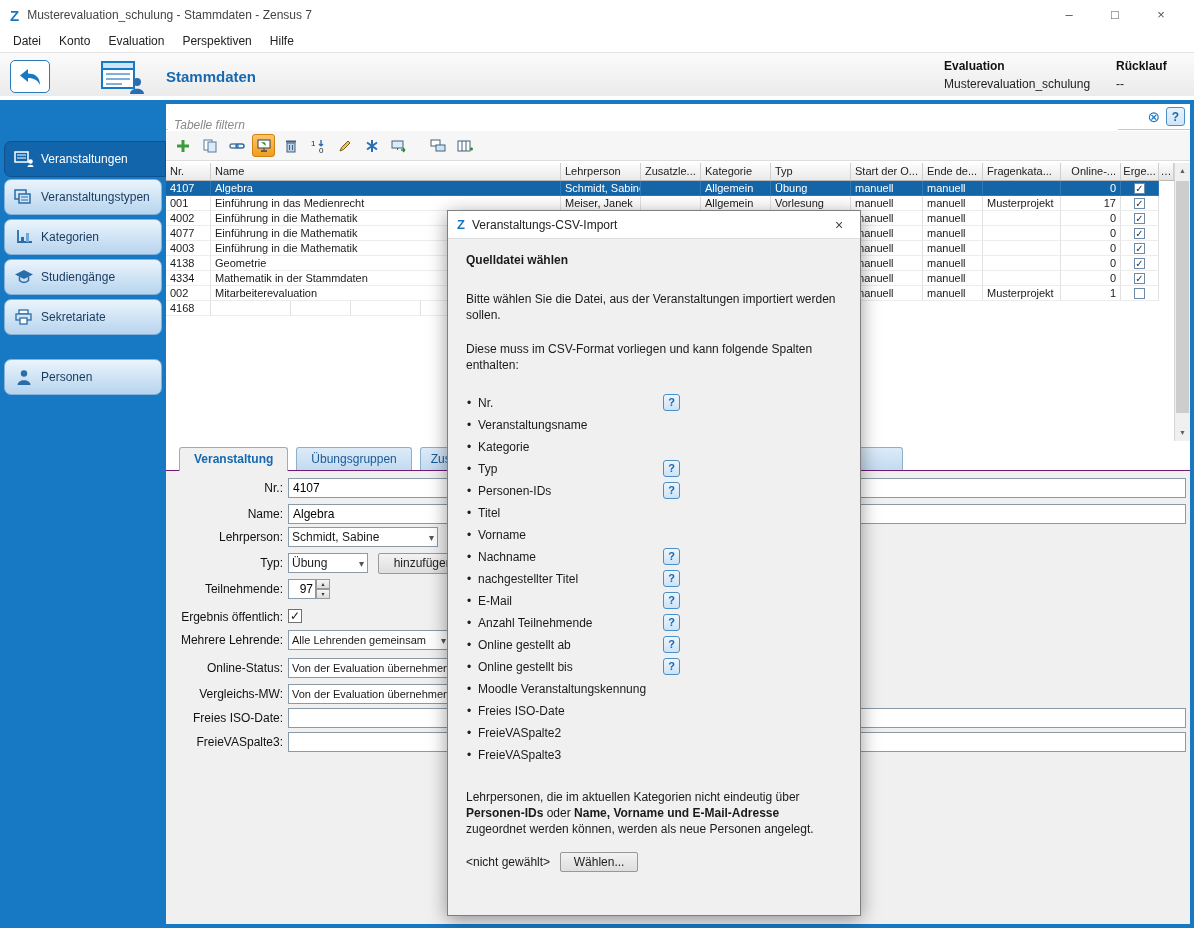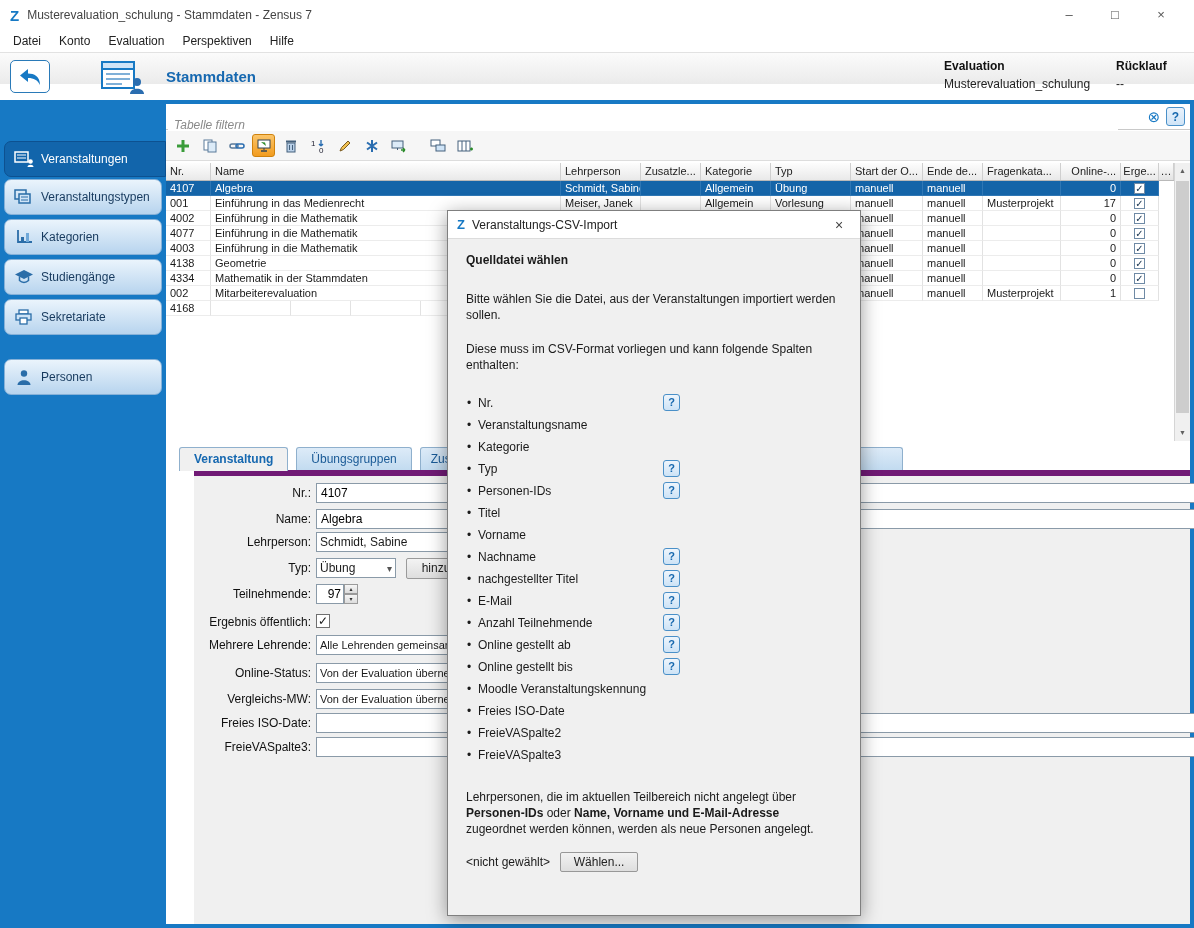--- a/index.html
+++ b/index.html
@@ -11,21 +11,21 @@
   .app-logo { color:#1779c4; font-weight:bold; font-size:15px; margin-right:8px; }
   .title-text { font-size:12px; color:#444; }
   .win-controls { margin-left:auto; display:flex; }
   .win-controls span { width:46px; text-align:center; color:#555; font-size:13px; line-height:30px; cursor:default; }
 
   
   .menubar { position:absolute; top:30px; left:0; right:0; height:22px; background:#fff; display:flex; align-items:center; padding-left:4px; }
   .menubar span { padding:3px 9px; font-size:12px; color:#222; }
 
   
-  .header { position:absolute; top:52px; left:0; right:0; height:32px; background:linear-gradient(#fbfbfb,#ebebeb); border-top:1px solid #e2e2e2; }
+  .header { position:absolute; top:52px; left:0; right:0; height:44px; background:linear-gradient(#fbfbfb,#ebebeb); border-top:1px solid #e2e2e2; }
   .back-btn { position:absolute; left:10px; top:7px; width:40px; height:33px; background:#fff; border:1px solid #2a7ab8; border-radius:5px; display:flex; align-items:center; justify-content:center; }
   .hdr-form-icon { position:absolute; left:100px; top:7px; }
   .page-title { position:absolute; left:166px; top:15px; font-size:15px; font-weight:bold; color:#1668b0; }
   .hdr-eval { position:absolute; left:944px; top:6px; }
   .hdr-rueck { position:absolute; left:1116px; top:6px; }
   .hdr-label { font-weight:bold; font-size:12px; color:#111; display:block; margin-bottom:4px; }
   .hdr-value { font-size:12px; color:#222; }
 
   
   .frame { position:absolute; top:100px; left:0; right:0; bottom:0; background:#1779c4; }
@@ -66,21 +66,21 @@
   .sarrow.up{top:0}.sarrow.down{bottom:0}
   .sthumb { position:absolute; left:1px; top:18px; width:13px; height:232px; background:#cdcdcd; }
 
   
   .tabbar { position:absolute; top:343px; left:0; right:0; height:23px; display:flex; padding-left:13px; gap:8px; }
   .tab { height:23px; border:1px solid #8fb0cd; border-bottom:none; border-radius:3px 3px 0 0; padding:0 14px; line-height:22px; font-size:12px; background:linear-gradient(#ddebf8,#c2dbf0); color:#1a5a96; overflow:hidden; white-space:nowrap; }
   .tab.active { background:#f0f0f0; color:#1668b0; font-weight:bold; position:relative; z-index:2; height:24px; }
   .tab.wide { width:483px; padding:0 10px; }
 
   
-  .form { position:absolute; top:366px; left:0; right:0; bottom:0; background:#f0f0f0; border-top:6px solid #701a75;margin-left:28px; }
+  .form { position:absolute; top:366px; left:0; right:0; bottom:0; background:#f0f0f0; border-top:1px solid #701a75; }
   .frow { position:absolute; left:0; right:0; height:21px; }
   .flabel { position:absolute; left:0; top:0; width:117px; text-align:right; font-size:12px; line-height:20px; color:#111; }
   .finput { position:absolute; left:122px; top:0; height:20px; border:1px solid #8a9aa8; background:#fff; font-size:12px; padding:0 4px; font-family:"Liberation Sans",sans-serif; }
   .finput.full { width:898px; }
   .fselect { position:absolute; left:122px; top:0; height:20px; border:1px solid #8a9aa8; background:#fff; display:flex; align-items:center; justify-content:space-between; padding:0 3px; font-size:12px; overflow:hidden; white-space:nowrap; }
   .fselect.small { font-size:11px; }
   .chev { color:#555; font-size:10px; margin-left:4px; }
   .fbtn { position:absolute; top:0; height:21px; background:linear-gradient(#f3f3f3,#dedede); border:1px solid #9a9a9a; border-radius:2px; font-size:12px; text-align:center; line-height:19px; color:#222; }
   .fspin-input { position:absolute; left:122px; top:0; width:28px; height:20px; border:1px solid #8a9aa8; background:#fff; font-size:12px; text-align:right; padding:0 2px; font-family:"Liberation Sans",sans-serif; }
   .fspin-btns { position:absolute; left:150px; top:0; width:14px; height:20px; display:flex; flex-direction:column; }
@@ -552,19 +552,19 @@
         <div class="dlg-li"><span>nachgestellter Titel</span><span class="help-btn">?</span></div>
         <div class="dlg-li"><span>E-Mail</span><span class="help-btn">?</span></div>
         <div class="dlg-li"><span>Anzahl Teilnehmende</span><span class="help-btn">?</span></div>
         <div class="dlg-li"><span>Online gestellt ab</span><span class="help-btn">?</span></div>
         <div class="dlg-li"><span>Online gestellt bis</span><span class="help-btn">?</span></div>
         <div class="dlg-li"><span>Moodle Veranstaltungskennung</span></div>
         <div class="dlg-li"><span>Freies ISO-Date</span></div>
         <div class="dlg-li"><span>FreieVASpalte2</span></div>
         <div class="dlg-li"><span>FreieVASpalte3</span></div>
       </div>
-    <p class="dlg-note"><span>Lehrpersonen, die im aktuellen Teilbereich nicht angelegt über </span><b>Personen-IDs</b><span> oder </span><b>Name, Vorname und E-Mail-Adresse</b><span> zugeordnet werden können, werden als neue Personen angelegt.</span></p>
+    <p class="dlg-note"><span>Lehrpersonen, die im aktuellen Kategorien nicht eindeutig über </span><b>Personen-IDs</b><span> oder </span><b>Name, Vorname und E-Mail-Adresse</b><span> zugeordnet werden können, werden als neue Personen angelegt.</span></p>
     <div class="dlg-filerow">
       <span class="dlg-filelabel">&lt;nicht gewählt&gt;</span>
       <span class="btn choose-btn">Wählen...</span>
     </div>
   </div>
 </div>
 
 </body></html>

